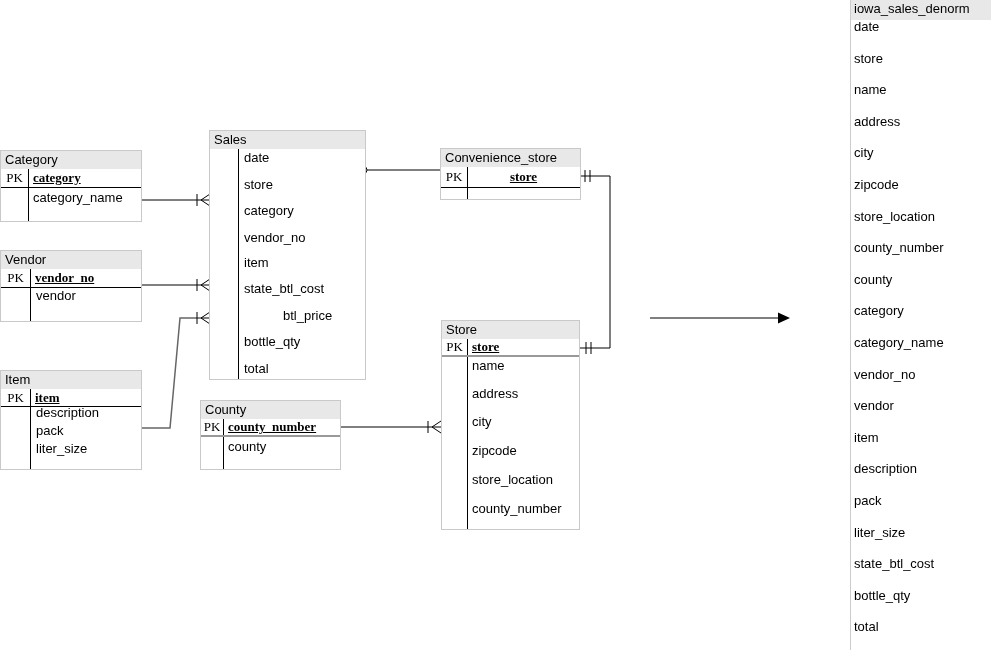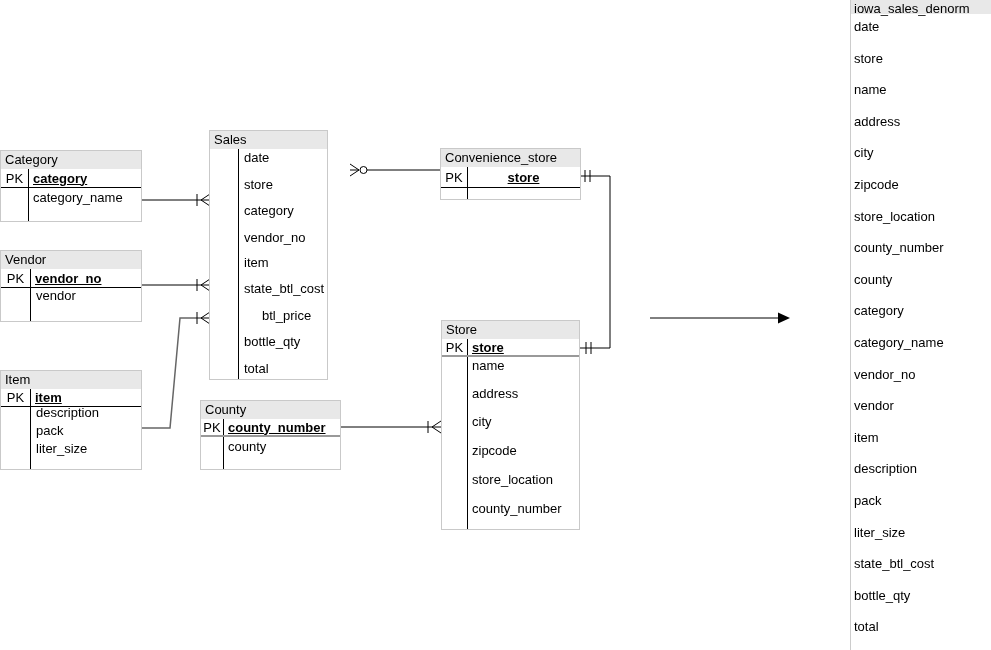--- a/index.html
+++ b/index.html
@@ -3,30 +3,30 @@
 <meta charset="utf-8">
 <style>
   html,body{margin:0;padding:0;background:#fff;}
   #canvas{position:relative;width:991px;height:650px;overflow:hidden;background:#fff;
           font-family:"Liberation Sans","DejaVu Sans",sans-serif;color:#000;}
   .ebox{position:absolute;background:#fff;border:1px solid #c9c9c9;box-sizing:border-box;}
   .ehead{height:18px;line-height:18px;background:#e8e8e8;font-size:13px;padding-left:4px;
          white-space:nowrap;overflow:hidden;}
   .pkdiv{position:absolute;top:18px;bottom:0;width:0;border-left:1px solid #000;}
   .pkrow{position:absolute;top:18px;left:0;right:0;display:flex;align-items:center;
-         font-size:13px;box-sizing:border-box;}
+         font-size:13px;box-sizing:border-box;font-family:Liberation Serif, serif;}
   .pkrow.black{border-bottom:1px solid #000;}
   .pkrow.gray{border-bottom:2px solid #999;}
   .pklabel{text-align:center;flex:none;}
   .pkfield{font-weight:bold;text-decoration:underline;padding-left:5px;white-space:nowrap;}
   .pkfield.center{flex:1;text-align:center;padding-left:0;}
   .fld{position:absolute;font-size:13px;line-height:14px;height:14px;white-space:nowrap;}
   .denorm{position:absolute;left:850px;top:0;width:141px;height:650px;
           border-left:1px solid #ccc;box-sizing:border-box;}
-  .denorm-head{height:14px;line-height:18px;background:#e8e8e8;font-size:13px;padding-left:3px;}
+  .denorm-head{height:20px;line-height:18px;background:#e8e8e8;font-size:13px;padding-left:3px;}
   .denorm-list{position:absolute;top:18px;bottom:0;left:0;right:0;display:flex;flex-direction:column;}
   .denorm-item{flex:1;font-size:13px;line-height:14px;padding:2px 0 0 3px;white-space:nowrap;}
   svg.wires{position:absolute;left:0;top:0;pointer-events:none;}
 </style>
 </head>
 <body>
 
 <div id="canvas">
 
   <svg class="wires" width="991" height="650" viewBox="0 0 991 650">
@@ -82,30 +82,30 @@
     <div class="pkdiv" style="left:29px;"></div>
     <div class="pkrow black" style="height:18px;">
       <span class="pklabel" style="width:29px;">PK</span>
       <span class="pkfield">item</span>
     </div>
     <div class="fld" style="left:35px;top:35px;">description</div>
     <div class="fld" style="left:35px;top:53px;">pack</div>
     <div class="fld" style="left:35px;top:71px;">liter_size</div>
   </div>
 
-  <div class="ebox" style="left:209px;top:130px;width:119px;height:250px;">
+  <div class="ebox" style="left:209px;top:130px;width:157px;height:250px;">
     <div class="ehead">Sales</div>
     <div class="pkdiv" style="left:28px;"></div>
     <div class="fld" style="left:34px;top:20px;">date</div>
     <div class="fld" style="left:34px;top:47px;">store</div>
     <div class="fld" style="left:34px;top:73px;">category</div>
     <div class="fld" style="left:34px;top:100px;">vendor_no</div>
     <div class="fld" style="left:34px;top:125px;">item</div>
     <div class="fld" style="left:34px;top:151px;">state_btl_cost</div>
-    <div class="fld" style="left:52px;top:178px;">btl_price</div>
+    <div class="fld" style="left:28px;top:178px;padding-left:45px;">btl_price</div>
     <div class="fld" style="left:34px;top:204px;">bottle_qty</div>
     <div class="fld" style="left:34px;top:231px;">total</div>
   </div>
 
   <div class="ebox" style="left:440px;top:148px;width:141px;height:52px;">
     <div class="ehead">Convenience_store</div>
     <div class="pkdiv" style="left:26px;"></div>
     <div class="pkrow black" style="height:21px;">
       <span class="pklabel" style="width:26px;">PK</span>
       <span class="pkfield center">store</span>

